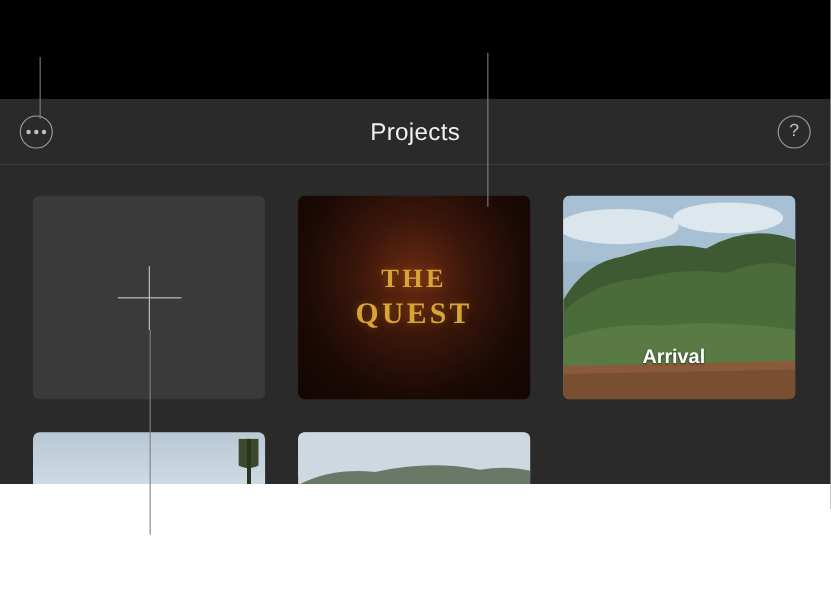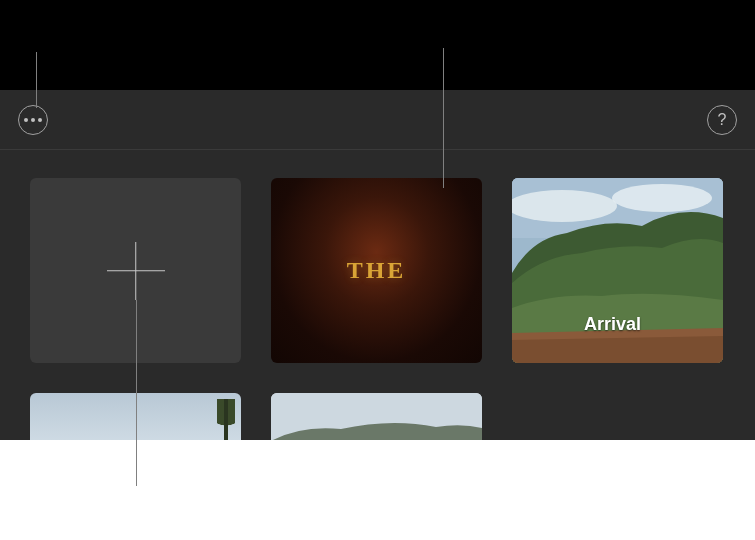--- a/index.html
+++ b/index.html
@@ -45,35 +45,39 @@
   <div class="topspace"></div>
 
   <div class="toolbar">
     <div class="circle-btn">
       <span class="dots">
         <span></span>
           <span></span>
           <span></span>
       </span>
     </div>
+    <div class="mid">
+      <div class="title">Projects</div>
+    </div>
     <div class="circle-btn">
       <span>?</span>
     </div>
   </div>
 
   <div class="content">
     <div class="grid">
 
       <div class="tile create">
         <div class="plus"></div>
       </div>
 
       <div class="tile quest">
         <div class="quest-text">
           <div class="l1">THE</div>
+          <div class="l2">QUEST</div>
         </div>
       </div>
 
       <div class="tile arrival">
         <svg viewBox="0 0 211 185" preserveAspectRatio="none">
           <rect width="211" height="185" fill="#9db8cc"></rect>
           <rect y="0" width="211" height="60" fill="#a8c0d4"></rect>
           <ellipse cx="50" cy="28" rx="55" ry="16" fill="#e4ecf0" opacity="0.85"></ellipse>
           <ellipse cx="150" cy="20" rx="50" ry="14" fill="#e8f0f4" opacity="0.8"></ellipse>
           <path d="M0,95 Q20,60 55,55 Q95,40 130,48 Q170,25 211,40 L211,185 L0,185 Z" fill="#3d5a32"></path>

